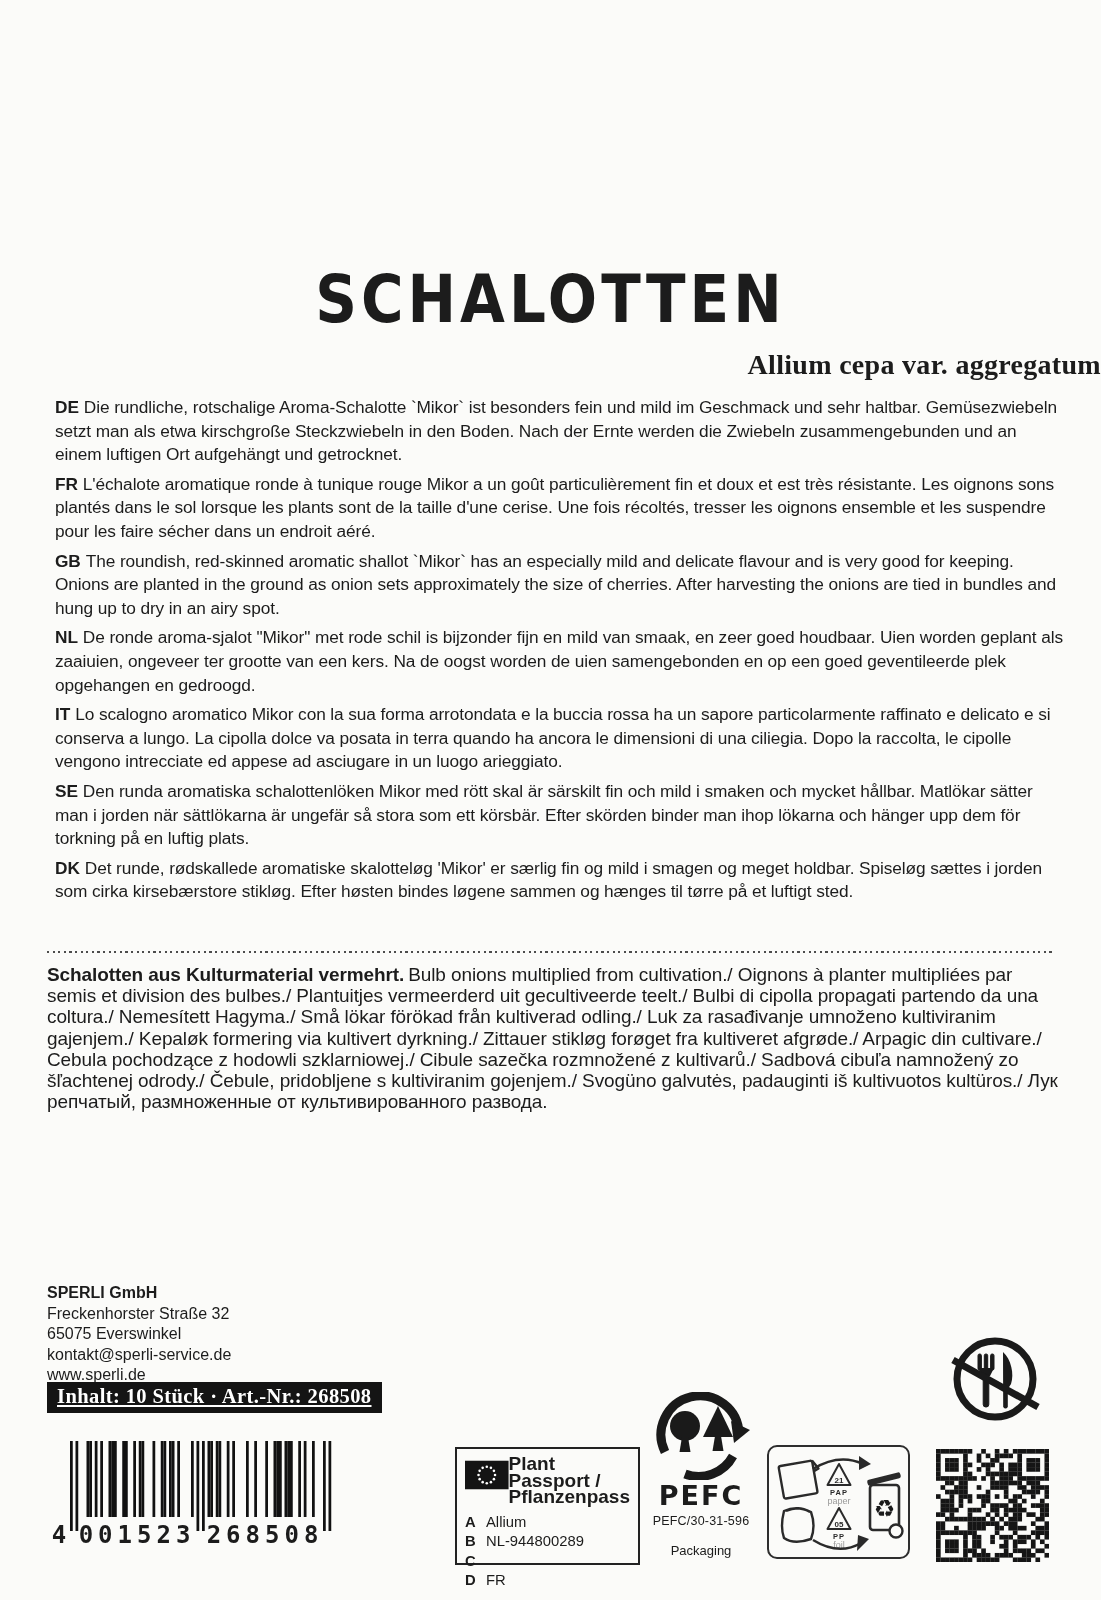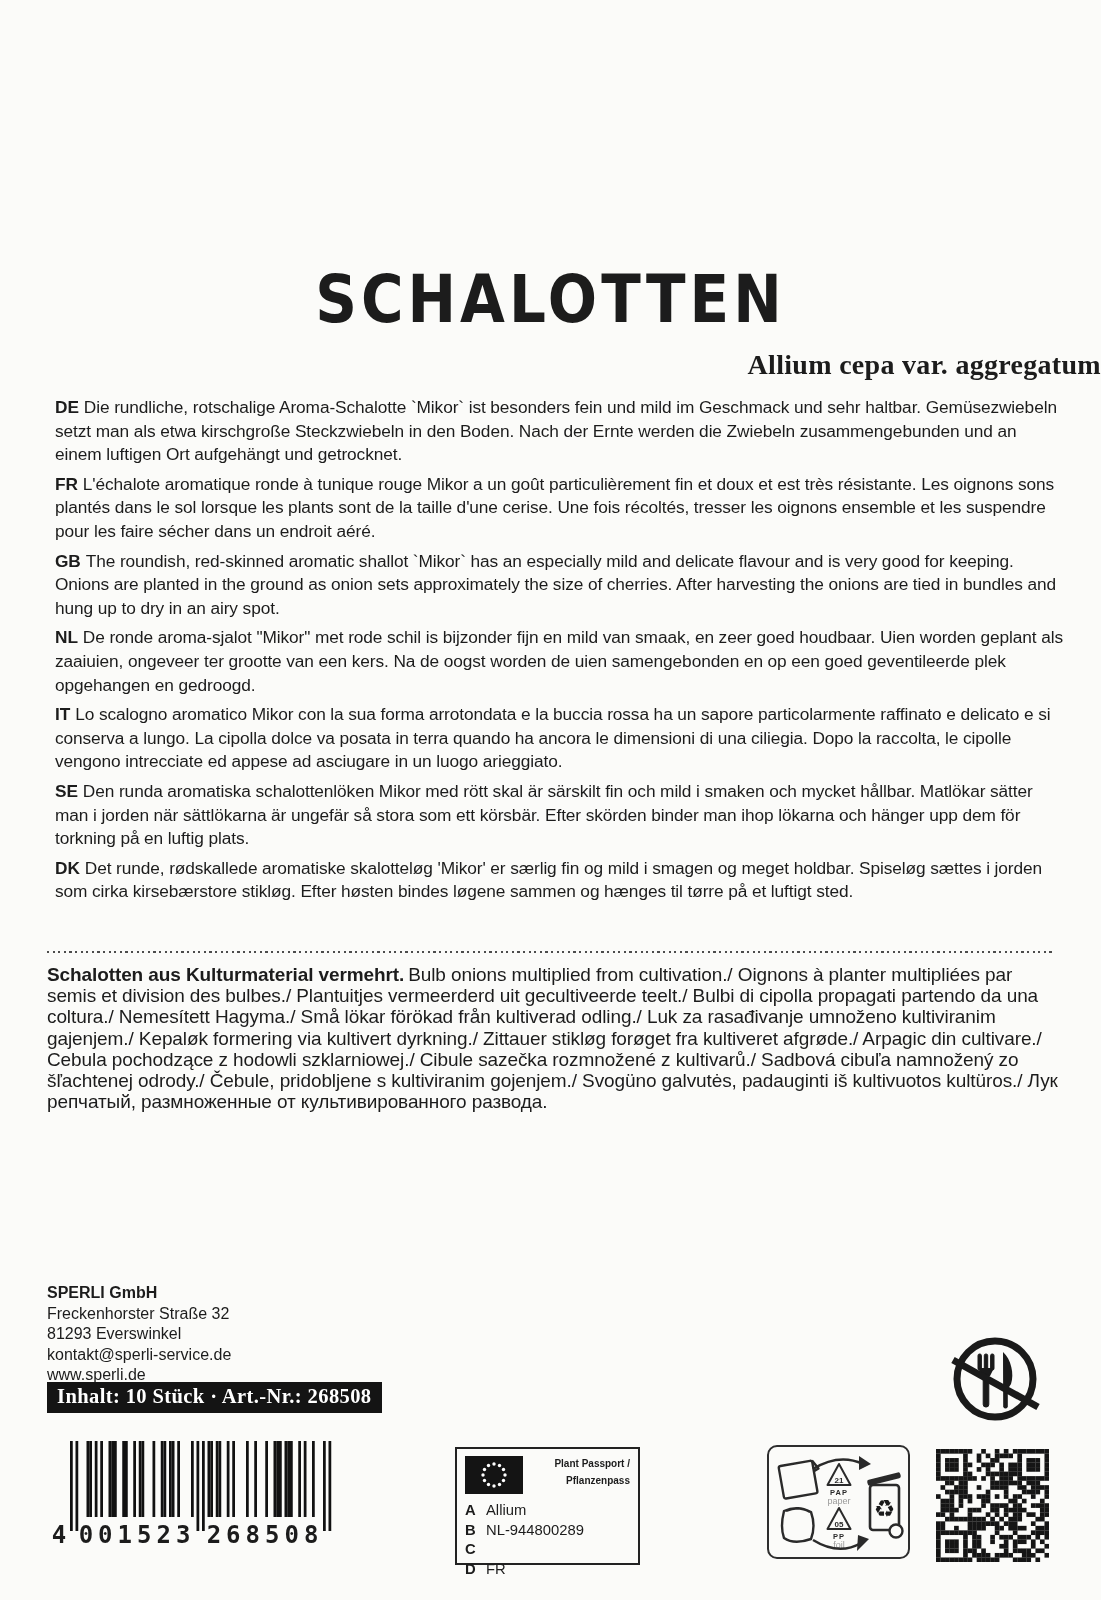--- a/index.html
+++ b/index.html
@@ -14,31 +14,31 @@
   .desc{margin:0 0 6px 0;font-size:17.3px;line-height:23.6px;letter-spacing:-.1px;}
   .desc b{margin-right:5px;}
   .dotline{position:absolute;top:951px;left:47px;width:1008px;height:2.4px;
            background:repeating-linear-gradient(90deg,#4c4c4c 0 2.2px,transparent 2.2px 5.6px);}
   .fineprint{position:absolute;top:964px;left:47px;width:1012px;font-size:19px;line-height:21.2px;letter-spacing:-.1px;}
   .fineprint b{margin-right:4px;}
   .address{position:absolute;top:1283px;left:47px;font-size:16px;line-height:20.5px;}
   .address .co{font-weight:700;}
   .content-bar{position:absolute;top:1382px;left:47px;background:#141414;color:#fff;
                font-family:"Liberation Serif",serif;font-weight:700;font-size:20.5px;
-               padding:3px 10px 5px 10px;letter-spacing:.4px;}
+               padding:3px 10px 5px 10px;letter-spacing:.4px;text-decoration:underline;}
   .barcode{position:absolute;top:1441px;left:52px;width:300px;height:112px;}
   .bc-digit{position:absolute;top:80px;font-family:"DejaVu Sans Mono",monospace;
             font-weight:700;font-size:24px;text-align:center;}
   .bc-d1{left:-2px;width:18px;}
   .bc-d2{left:26px;width:118px;letter-spacing:5px;}
   .bc-d3{left:154px;width:118px;letter-spacing:5px;}
   .passport{position:absolute;left:455px;top:1447px;width:185px;height:118px;
             border:2px solid #222;box-sizing:border-box;padding:7px 8px 0 8px;background:#fbfbf9;}
   .pp-head{display:flex;align-items:flex-start;}
-  .pp-title{flex:1;text-align:right;font-weight:700;font-size:10px;line-height:16.5px;}
+  .pp-title{flex:1;font-weight:700;font-size:19px;line-height:16.5px;}
   .pp-rows{margin-top:7px;}
   .pp-row{display:flex;font-size:14.8px;line-height:19.5px;}
   .pp-key{font-weight:700;width:21px;}
   .pefc{position:absolute;left:645px;top:1392px;width:112px;text-align:center;}
   .pefc-name{font-family:"DejaVu Sans",sans-serif;font-weight:700;font-size:27px;letter-spacing:2px;margin-top:-4px;}
   .pefc-lic{font-size:12.5px;margin-top:3px;letter-spacing:.2px;}
   .pefc-pack{font-size:13px;margin-top:15px;}
   .packbox{position:absolute;left:767px;top:1445px;width:143px;height:114px;
            border:2.5px solid #2e2e2e;border-radius:10px;box-sizing:border-box;}
   .nofood{position:absolute;left:944px;top:1334px;}
@@ -65,21 +65,21 @@
 
   <div class="dotline"></div>
 
   <div class="fineprint">
     <b>Schalotten aus Kulturmaterial vermehrt.</b><span>Bulb onions multiplied from cultivation./ Oignons à planter multipliées par semis et division des bulbes./ Plantuitjes vermeerderd uit gecultiveerde teelt./ Bulbi di cipolla propagati partendo da una coltura./ Nemesített Hagyma./ Små lökar förökad från kultiverad odling./ Luk za rasađivanje umnoženo kultiviranim gajenjem./ Kepaløk formering via kultivert dyrkning./ Zittauer stikløg forøget fra kultiveret afgrøde./ Arpagic din cultivare./ Cebula pochodzące z hodowli szklarniowej./ Cibule sazečka rozmnožené z kultivarů./ Sadbová cibuľa namnožený zo šľachtenej odrody./ Čebule, pridobljene s kultiviranim gojenjem./ Svogüno galvutės, padauginti iš kultivuotos kultüros./ Лук репчатый, размноженные от культивированного развода.</span>
   </div>
 
   <div class="address">
     <div class="co">SPERLI GmbH</div>
     <div>Freckenhorster Straße 32</div>
-    <div>81293 Everswinkel</div>
+    <div>65075 Everswinkel</div>
     <div>kontakt@sperli-service.de</div>
     <div>www.sperli.de</div>
   </div>
 
   <div class="content-bar">Inhalt: 10 Stück · Art.-Nr.: 268508</div>
 
   <div class="barcode">
     <svg id="barcode-svg" width="300" height="90" viewBox="0 0 300 90">
         <rect x="18.00" y="0" width="2.75" height="90" fill="#111"></rect>
         <rect x="23.50" y="0" width="2.75" height="90" fill="#111"></rect>
@@ -167,20 +167,38 @@
           <span class="pp-key">C</span>
           <span></span>
         </div>
       <div class="pp-row">
           <span class="pp-key">D</span>
           <span>FR</span>
         </div>
     </div>
   </div>
 
+  <div class="pefc">
+    <svg width="100" height="88" viewBox="0 0 100 88">
+      <g fill="none" stroke="#1a1a1a" stroke-width="9">
+        <path d="M14 60 A39 39 0 1 1 88 42"></path>
+        <path d="M82 64 A39 39 0 0 1 34 82"></path>
+      </g>
+      <polygon points="80,29 99,38 83,51" fill="#1a1a1a"></polygon>
+      <g fill="#1a1a1a">
+        <circle cx="34" cy="34" r="15"></circle>
+        <polygon points="31,45 37,45 39.5,60 28.5,60"></polygon>
+        <polygon points="67,14 82,45 52,45"></polygon>
+        <polygon points="64,44 70,44 72.5,59 61.5,59"></polygon>
+      </g>
+    </svg>
+    <div class="pefc-name">PEFC</div>
+    <div class="pefc-lic">PEFC/30-31-596</div>
+    <div class="pefc-pack">Packaging</div>
+  </div>
 
   <div class="packbox">
     <svg width="141" height="109" viewBox="0 0 141 109">
 
       <g transform="rotate(-10 30 32)" fill="none" stroke="#2a2a2a" stroke-width="2.4" stroke-linejoin="round">
         <rect x="12" y="16" width="34" height="33" rx="2"></rect>
         <path d="M46 16 l5 9 -5 2"></path>
       </g>
 
       <path d="M15 64 q-4 16 0 27 q10 7 27 1 q5 -13 0 -27 q-14 -7 -27 -1 z M17 64 q13 -6 24 1" fill="none" stroke="#2a2a2a" stroke-width="2.4" stroke-linejoin="round"></path>

